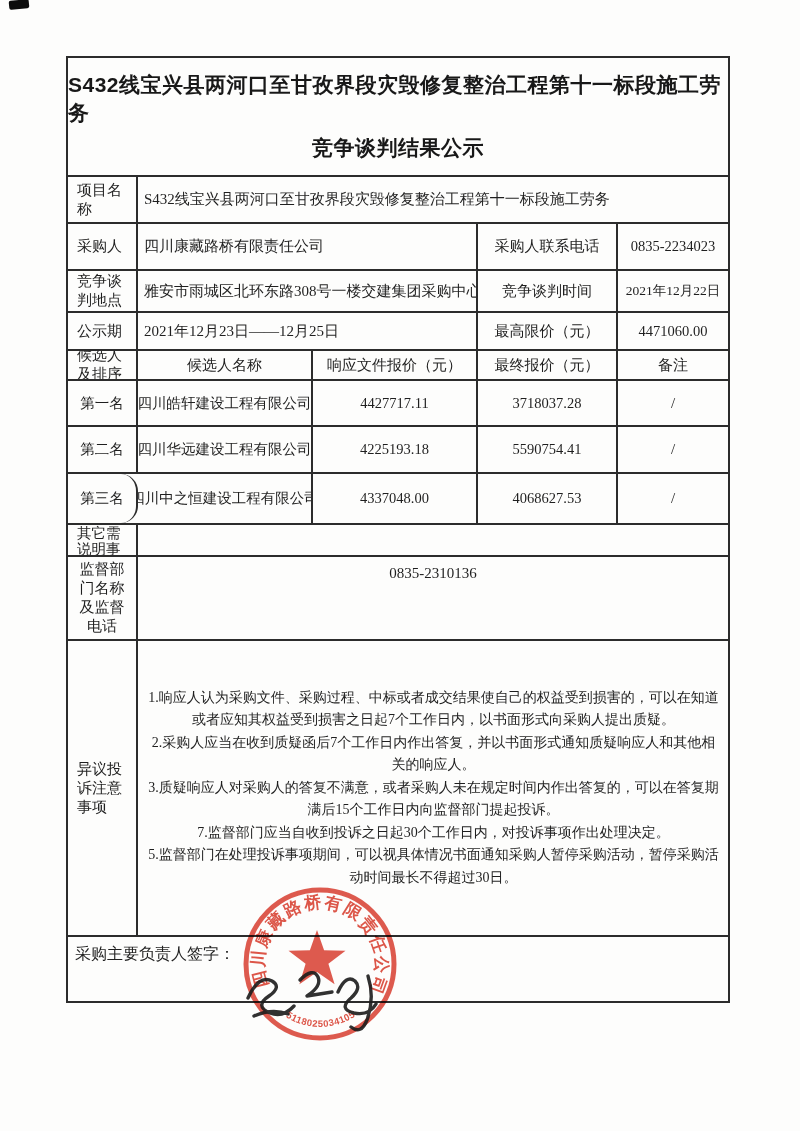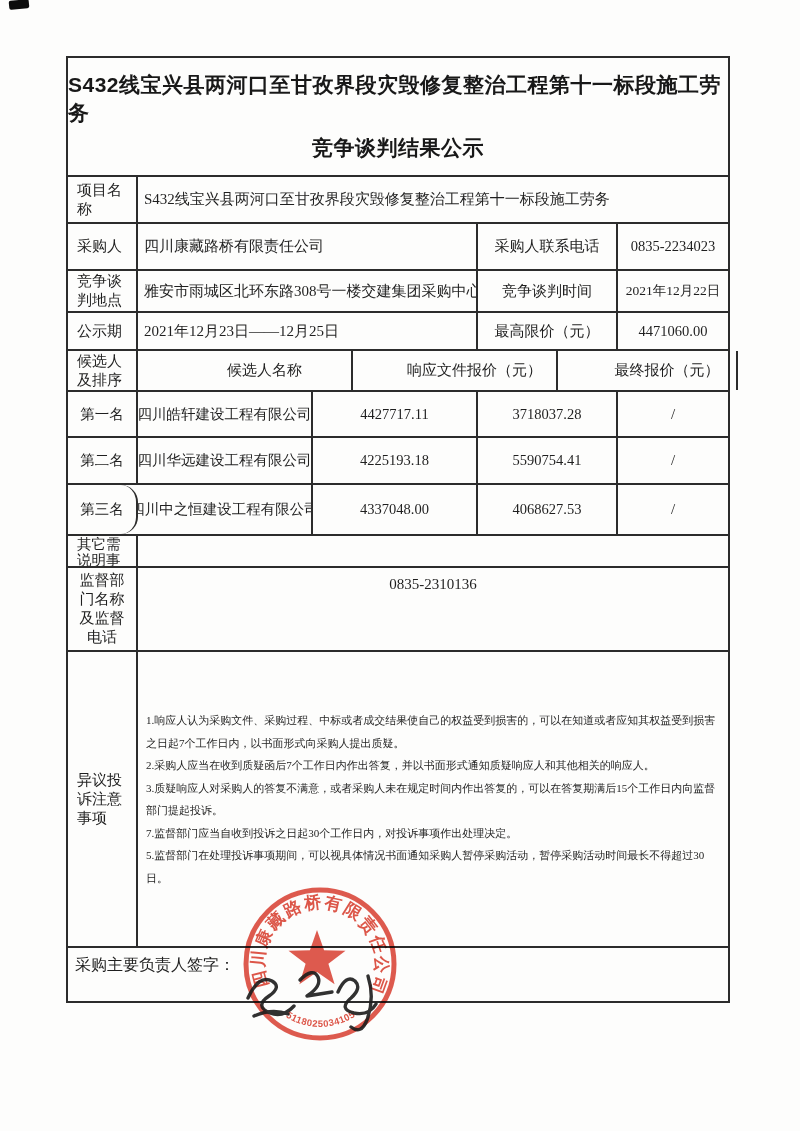--- a/index.html
+++ b/index.html
@@ -38,21 +38,21 @@
   .w-lbl2{width:140px;flex-shrink:0;}
   .w-val2{width:110px;flex-shrink:0;}
   .w-content{width:340px;flex-shrink:0;}
   .num{font-size:14.5px;}
   .sup-right{display:flex;flex-direction:column;flex:1;}
   .sup-top{height:50px;box-sizing:border-box;border-bottom:2px solid #2c2c2c;display:flex;align-items:center;justify-content:center;font-size:15px;}
   .sup-bottom{height:32px;display:flex;align-items:center;justify-content:center;font-size:15px;}
   .sup-label{text-align:center;padding:2px 6px;}
   .tight{font-size:14.5px;line-height:16px;padding:0 9px;}
   .notice-cell{flex:1;display:flex;flex-direction:column;justify-content:center;padding:4px 7px 4px 8px;}
-  .notice-line{font-size:11px;line-height:22.5px;text-align:left;}
+  .notice-line{font-size:14px;line-height:22.5px;text-align:center;}
   .sign-row{font-size:16px;padding-left:7px;}
   .stamp-wrap{position:absolute;left:238px;top:884px;width:164px;height:164px;mix-blend-mode:multiply;opacity:0.9;}
   .sig-wrap{position:absolute;left:234px;top:958px;width:185px;height:85px;}
 </style>
 </head>
 <body>
 
 <div class="artifact"></div>
 
 <div class="doc-table">
@@ -81,21 +81,21 @@
     <div class="cell val-center w-val2 end nowrap" style="font-size:13.5px;">2021年12月22日</div>
   </div>
 
   <div class="row" style="height:38px;">
     <div class="cell label-cell nowrap">公示期</div>
     <div class="cell val-left w-content nowrap">2021年12月23日——12月25日</div>
     <div class="cell val-center w-lbl2">最高限价（元）</div>
     <div class="cell val-center w-val2 end nowrap num">4471060.00</div>
   </div>
 
-  <div class="row" style="height:41px;gap:40px;">
+  <div class="row" style="height:30px;">
     <div class="cell label-cell">候选人及排序</div>
     <div class="cell head-cell w-name">候选人名称</div>
     <div class="cell head-cell w-bid1">响应文件报价（元）</div>
     <div class="cell head-cell w-lbl2">最终报价（元）</div>
     <div class="cell head-cell w-val2 end">备注</div>
   </div>
 
   <div class="row" style="height:46px;">
     <div class="cell val-center" style="width:70px;font-size:14.5px;">第一名</div>
     <div class="cell val-center w-name nowrap" style="font-size:14.5px;">四川皓轩建设工程有限公司</div>

